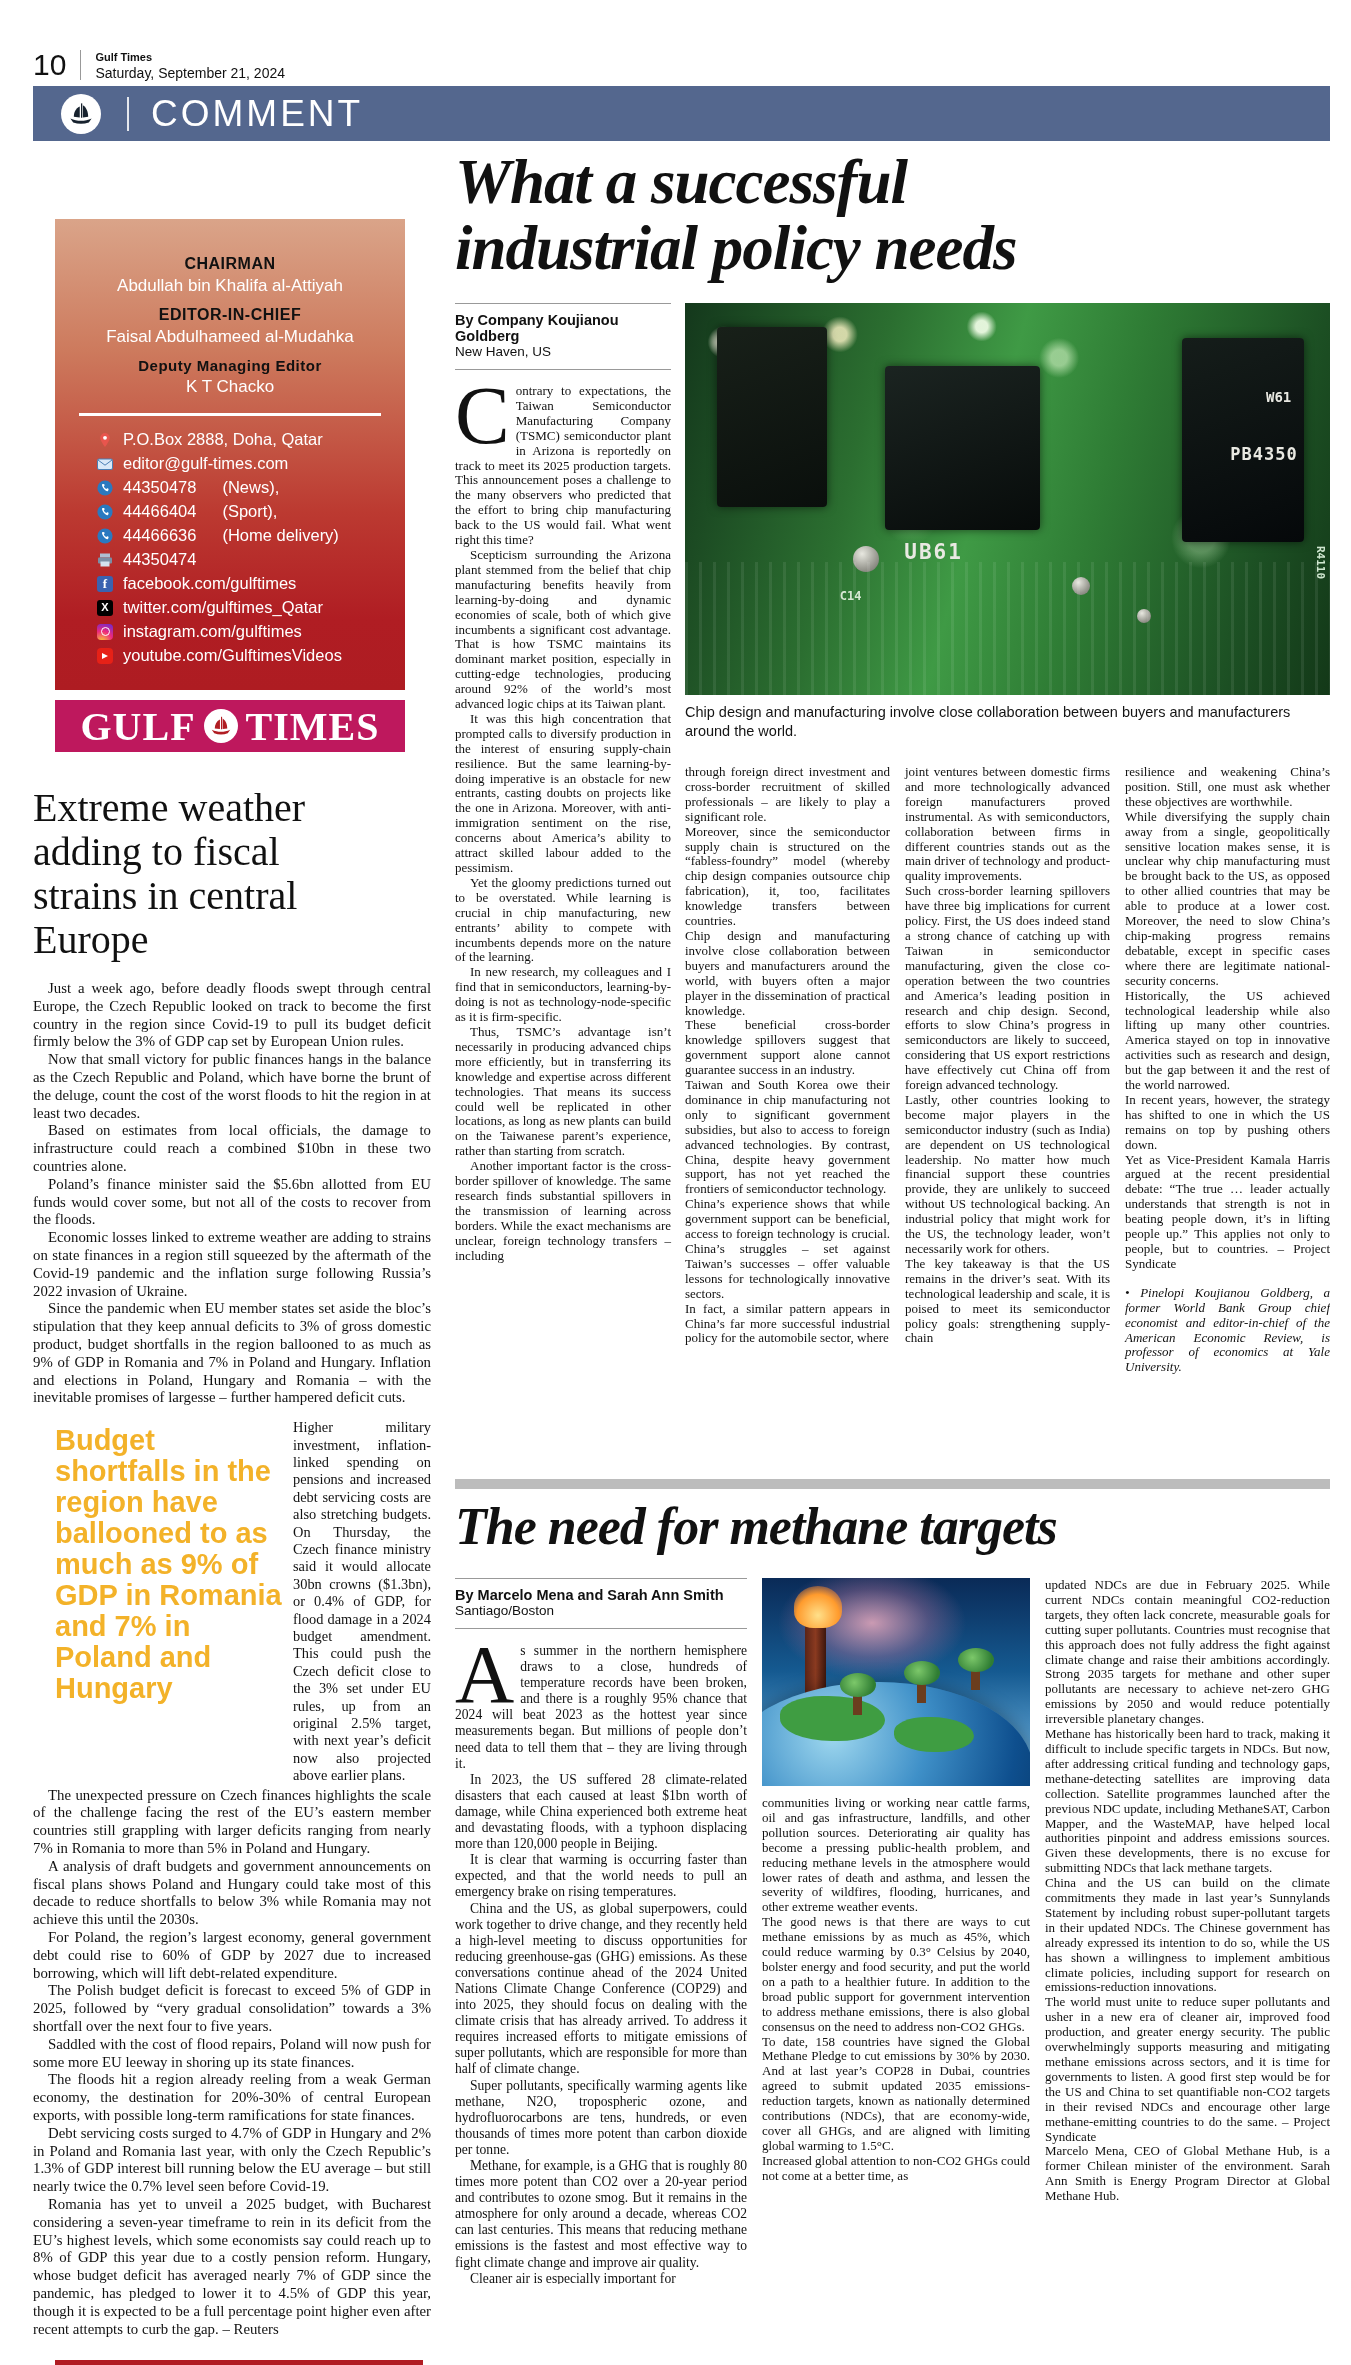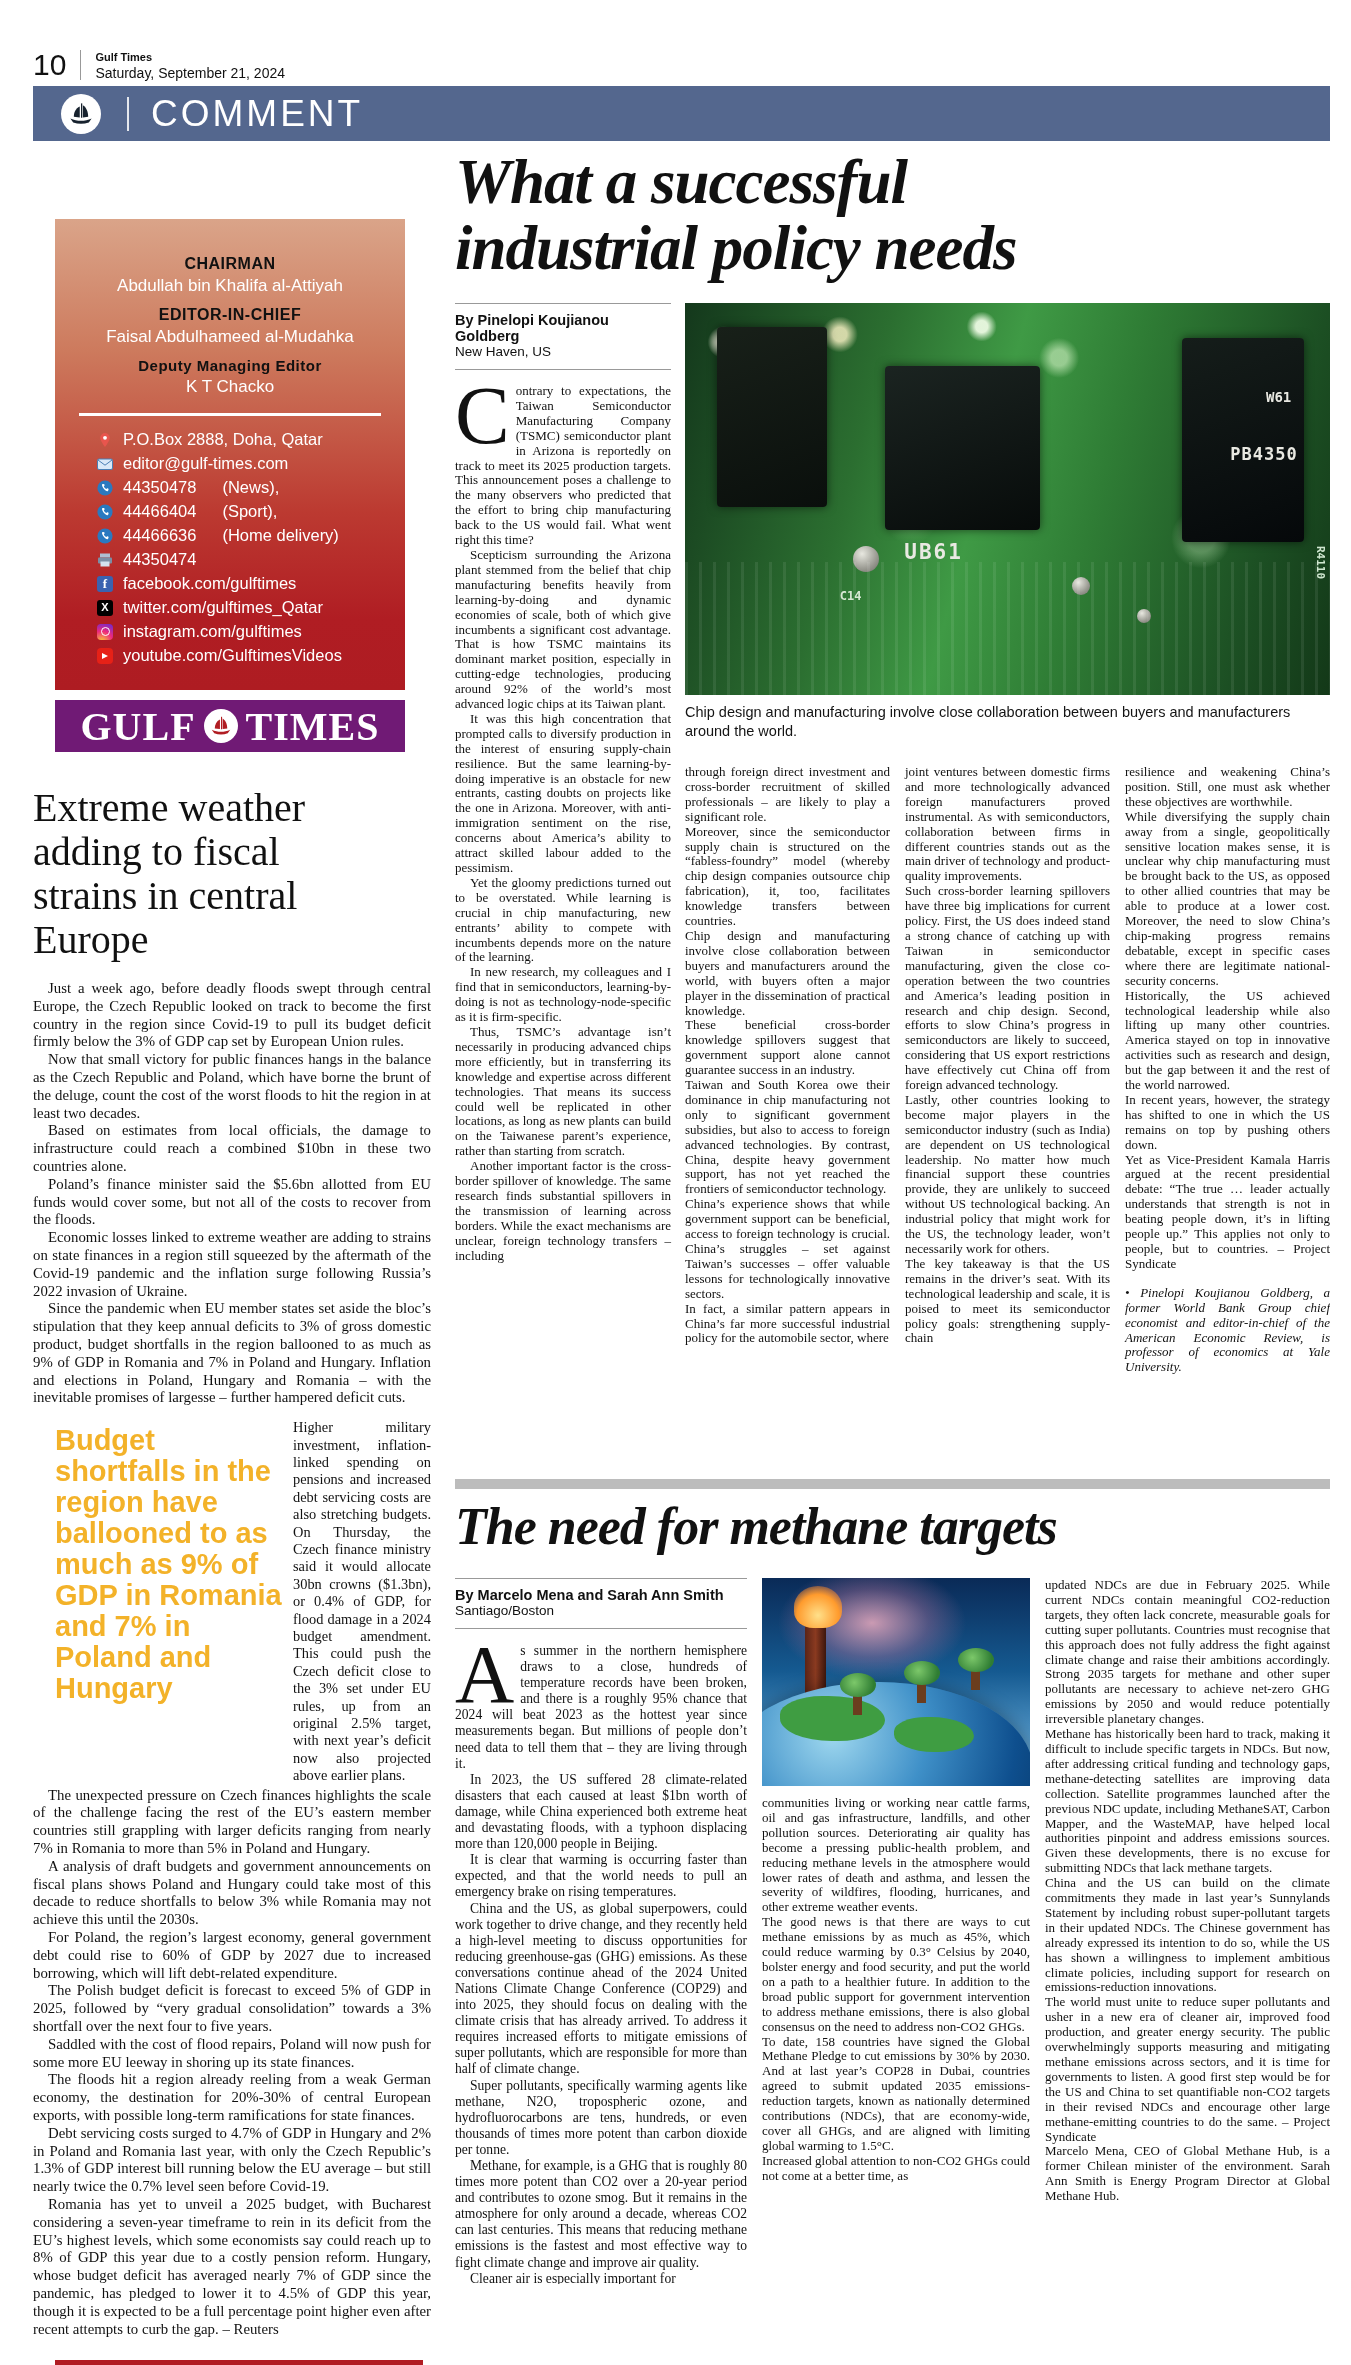--- a/index.html
+++ b/index.html
@@ -40,21 +40,21 @@
   .ic.fb::before{content:"f";font-family:"Liberation Serif",serif;font-size:13px;}
   .ic.xx{background:#000;}
   .ic.xx::before{content:"X";}
   .ic.ig{background:radial-gradient(circle at 30% 110%,#f9ce34,#ee2a7b 50%,#6228d7);border-radius:4px;position:relative;}
   .ic.ig::before{content:"";width:7px;height:7px;border:1.5px solid #fff;border-radius:50%;}
   .ic.yt{background:#e62117;border-radius:4px;}
   .ic.yt::before{content:"";border-left:6px solid #fff;border-top:3.5px solid transparent;border-bottom:3.5px solid transparent;}
   .c-note{margin-left:26px;}
 
   
-  .gt-band{margin:10px 26px 0 22px;background:#701a75;height:52px;display:flex;align-items:center;justify-content:center;}
+  .gt-band{margin:10px 26px 0 22px;background:#be185d;height:52px;display:flex;align-items:center;justify-content:center;}
   .gt-word{color:#fff;font-family:"Liberation Serif",serif;font-weight:bold;font-size:40px;letter-spacing:1px;}
   .gt-circle{width:34px;height:34px;border-radius:50%;background:#fff;color:#b01d23;margin:0 8px;display:flex;align-items:center;justify-content:center;}
   .gt-circle svg{width:26px;height:26px;}
 
   
   .weather{margin-top:34px;}
   .weather h2{font-size:40px;line-height:44px;font-weight:400;margin:0 0 18px;max-width:360px;}
   .weather .flow p{margin:0;font-size:14.8px;line-height:17.8px;text-align:justify;}
   .flow.indent-all p{text-indent:15px;}
   .pull-row{display:flex;margin:8px 0 2px;}
@@ -316,21 +316,21 @@
       </aside>
 
       <main class="main-col">
 
         <article class="industrial">
           <h2>What a successful industrial policy needs</h2>
 
           <div class="article-row">
             <div class="a-col1">
               <div class="byline-box">
-                <div class="by">By Pinelopi Koujianou Goldberg</div>
+                <div class="by">By Company Koujianou Goldberg</div>
                 <div class="loc">New Haven, US</div>
               </div>
               <p class="lead-para">
                 <span class="dropcap">C</span><span>ontrary to expectations, the Taiwan Semiconductor Manufacturing Company (TSMC) semiconductor plant in Arizona is reportedly on track to meet its 2025 production targets. This announcement poses a challenge to the many observers who predicted that the effort to bring chip manufacturing back to the US would fail. What went right this time?</span>
               </p>
               <div class="flow smalltext indent-all">
                   <p>Scepticism surrounding the Arizona plant stemmed from the belief that chip manufacturing benefits heavily from learning-by-doing and dynamic economies of scale, both of which give incumbents a significant cost advantage. That is how TSMC maintains its dominant market position, especially in cutting-edge technologies, producing around 92% of the world’s most advanced logic chips at its Taiwan plant.</p>
                   <p>It was this high concentration that prompted calls to diversify production in the interest of ensuring supply-chain resilience. But the same learning-by-doing imperative is an obstacle for new entrants, casting doubts on projects like the one in Arizona. Moreover, with anti-immigration sentiment on the rise, concerns about America’s ability to attract skilled labour added to the pessimism.</p>
                   <p>Yet the gloomy predictions turned out to be overstated. While learning is crucial in chip manufacturing, new entrants’ ability to compete with incumbents depends more on the nature of the learning.</p>
                   <p>In new research, my colleagues and I find that in semiconductors, learning-by-doing is not as technology-node-specific as it is firm-specific.</p>

